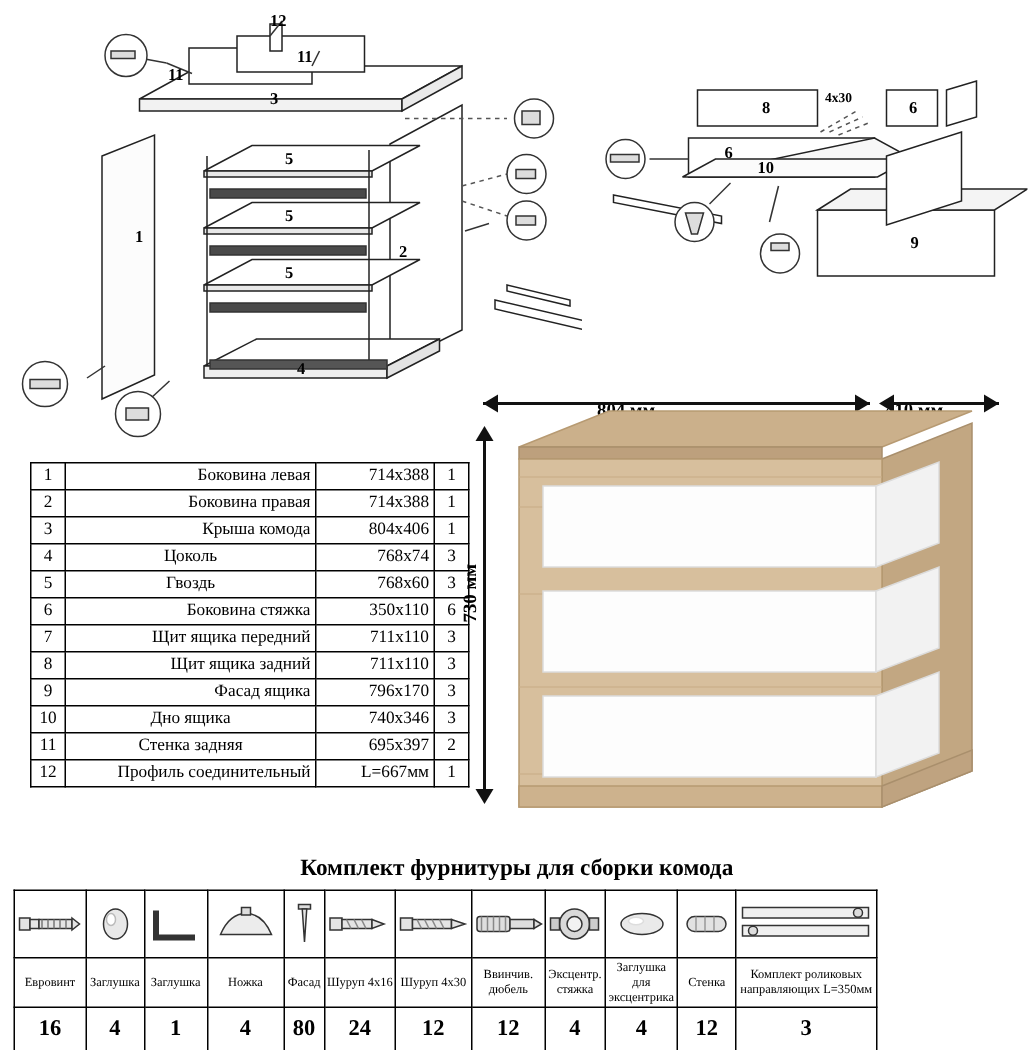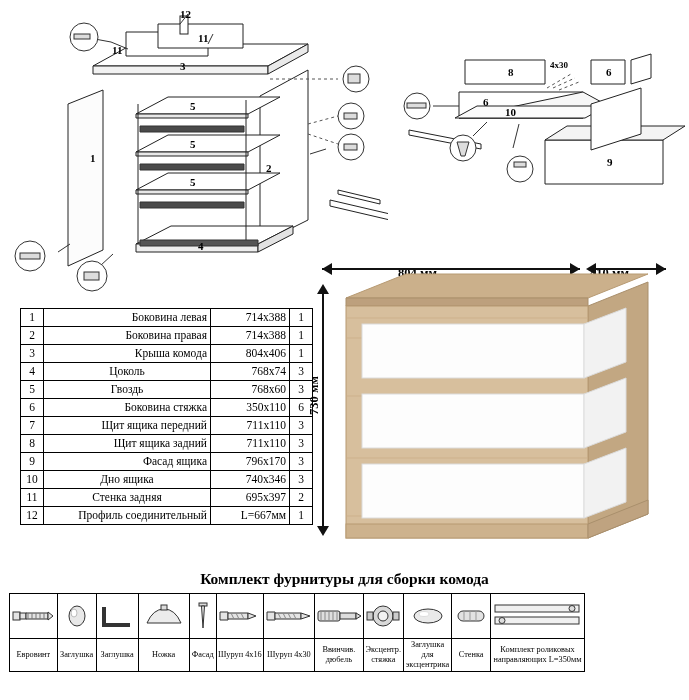--- a/index.html
+++ b/index.html
@@ -436,14 +436,28 @@
         <td>Ножка</td>
         <td>Фасад</td>
         <td>Шуруп 4х16</td>
         <td>Шуруп 4х30</td>
         <td>Ввинчив. дюбель</td>
         <td>Эксцентр. стяжка</td>
         <td>Заглушка для эксцентрика</td>
         <td>Стенка</td>
         <td>Комплект роликовых направляющих L=350мм</td>
       </tr>
+    <tr class="counts" id="hw-counts">
+        <td>16</td>
+        <td>4</td>
+        <td>1</td>
+        <td>4</td>
+        <td>80</td>
+        <td>24</td>
+        <td>12</td>
+        <td>12</td>
+        <td>4</td>
+        <td>4</td>
+        <td>12</td>
+        <td>3</td>
+      </tr>
   </tbody>
 </table>
 
 </body></html>

